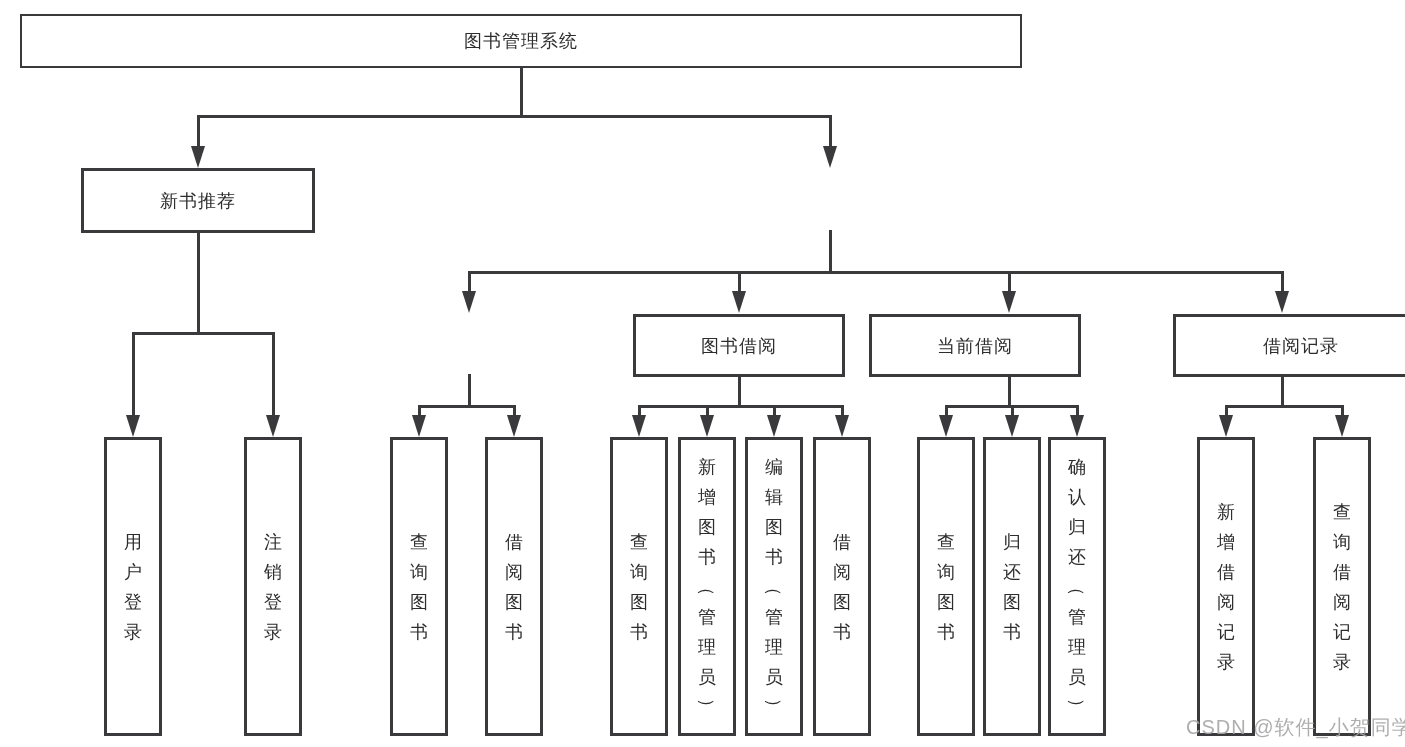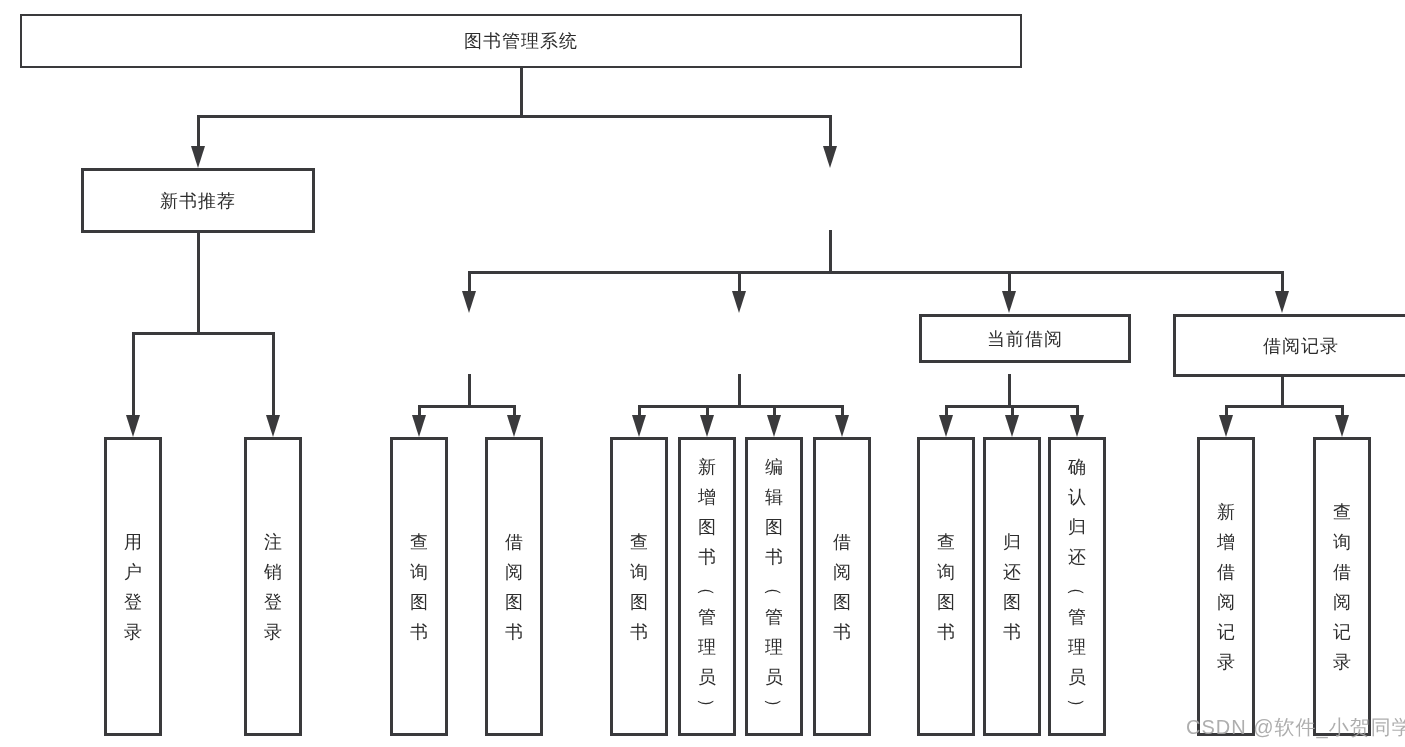--- a/index.html
+++ b/index.html
@@ -81,21 +81,22 @@
   <div class="ln" style="left:468px;top:271px;width:815px;height:3px"></div>
   <div class="ln" style="left:468px;top:271px;width:3px;height:22px"></div>
   <div class="ln" style="left:738px;top:271px;width:3px;height:22px"></div>
   <div class="ln" style="left:1008px;top:271px;width:3px;height:22px"></div>
   <div class="ln" style="left:1281px;top:271px;width:3px;height:22px"></div>
   <div class="arr" style="left:462px;top:291px"></div>
   <div class="arr" style="left:732px;top:291px"></div>
   <div class="arr" style="left:1002px;top:291px"></div>
   <div class="arr" style="left:1275px;top:291px"></div>
 
-  <div class="box" style="left:919px;top:314px;width:212px;height:49px">当前借阅</div>
+  <div class="box" style="left:633px;top:314px;width:212px;height:63px">图书借阅</div>
+  <div class="box" style="left:869px;top:314px;width:212px;height:63px">当前借阅</div>
   <div class="box" style="left:1173px;top:314px;width:256px;height:63px">借阅记录</div>
 
   <div class="ln" style="left:468px;top:374px;width:3px;height:34px"></div>
   <div class="ln" style="left:418px;top:405px;width:98px;height:3px"></div>
   <div class="ln" style="left:418px;top:405px;width:3px;height:12px"></div>
   <div class="ln" style="left:513px;top:405px;width:3px;height:12px"></div>
   <div class="arr" style="left:412px;top:415px"></div>
   <div class="arr" style="left:507px;top:415px"></div>
 
   <div class="ln" style="left:738px;top:374px;width:3px;height:34px"></div>

